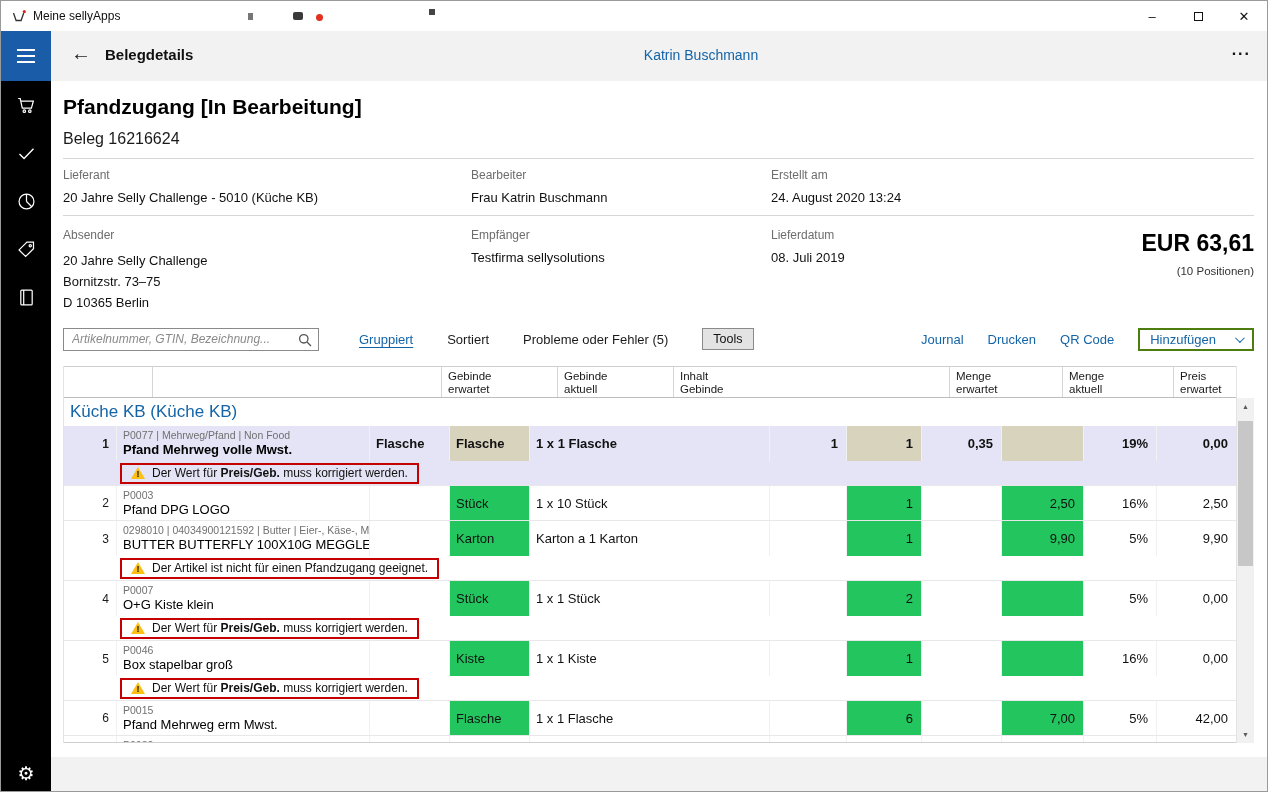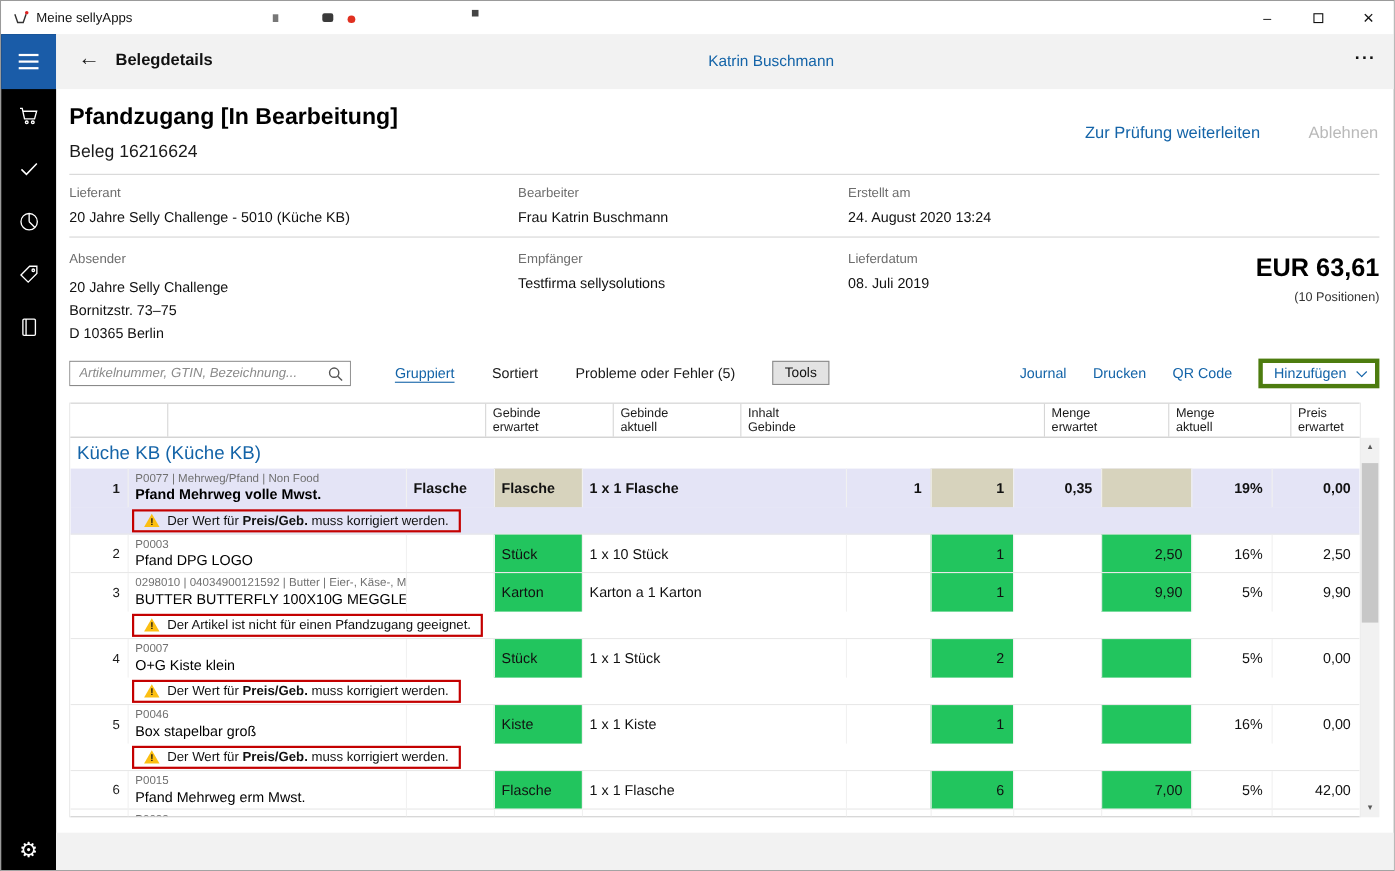--- a/index.html
+++ b/index.html
@@ -65,21 +65,21 @@
   .searchbox input { width:100%; height:100%; border:none; outline:none; padding:0 26px 0 8px;
                      font-size:12px; font-family:"Liberation Sans", sans-serif; color:#222; }
   .searchbox input::placeholder { color:#8a8a8a; font-style:italic; }
   .search-ic { position:absolute; right:6px; top:4px; width:14px; height:14px; }
   .tb-item { font-size:13px; color:#1a1a1a; margin-right:34px; cursor:pointer; white-space:nowrap; }
   .tb-active { color:#1464a8; text-decoration:underline; text-underline-offset:3px; }
   .tools-btn { font-size:12.5px; color:#111; background:#e3e3e3; border:1px solid #8a8a8a;
                padding:3px 10px; cursor:pointer; }
   .tb-right { margin-left:auto; display:flex; align-items:center; gap:24px; }
   .tb-link { font-size:13px; color:#1464a8; cursor:pointer; white-space:nowrap; }
-  .add-btn { display:flex; align-items:center; gap:9px; border:4px solid #4d7c0f; color:#1464a8;
+  .add-btn { display:flex; align-items:center; gap:19px; border:2px solid #4d7c0f; color:#1464a8;
              background:#fff; font-size:13px; padding:2px 10px; cursor:pointer; }
   .chev { width:7px; height:7px; border-right:1.5px solid #1464a8; border-bottom:1.5px solid #1464a8;
           transform:rotate(45deg) translateY(-2px); }
 
   
   .tablewrap { position:absolute; left:62px; top:365px; width:1191px; height:377px; }
   .tbl { position:absolute; left:0; top:0; width:1174px; border-left:1px solid #e3e3e3; border-right:1px solid #e3e3e3; }
   .grid { display:grid; grid-template-columns:52px 253px 80px 80px 240px 77px 75px 80px 82px 73px 80px; }
   .thead { height:32px; border-top:1px solid #cfcfcf; border-bottom:1px solid #bdbdbd; background:#fff;gap:36px; }
   .hc { padding:3px 6px 0; font-size:11.5px; line-height:13px; color:#1a1a1a; white-space:pre-line;
@@ -188,24 +188,20 @@
 
   <div class="header">
     <span class="back">←</span>
     <span class="hd-title">Belegdetails</span>
     <span class="hd-user">Katrin Buschmann</span>
     <span class="hd-more">...</span>
   </div>
 
   <div class="doc-title">Pfandzugang [In Bearbeitung]</div>
   <div class="doc-beleg">Beleg 16216624</div>
-  <div class="doc-actions">
-    <span class="link">Zur Prüfung weiterleiten</span>
-    <span class="link-disabled">Ablehnen</span>
-  </div>
   <div class="divider d1"></div>
 
   <div class="meta-col m1 row-a">
     <div class="lbl">Lieferant</div>
     <div class="val">20 Jahre Selly Challenge - 5010 (Küche KB)</div>
   </div>
   <div class="meta-col m2 row-a">
     <div class="lbl">Bearbeiter</div>
     <div class="val">Frau Katrin Buschmann</div>
   </div>

